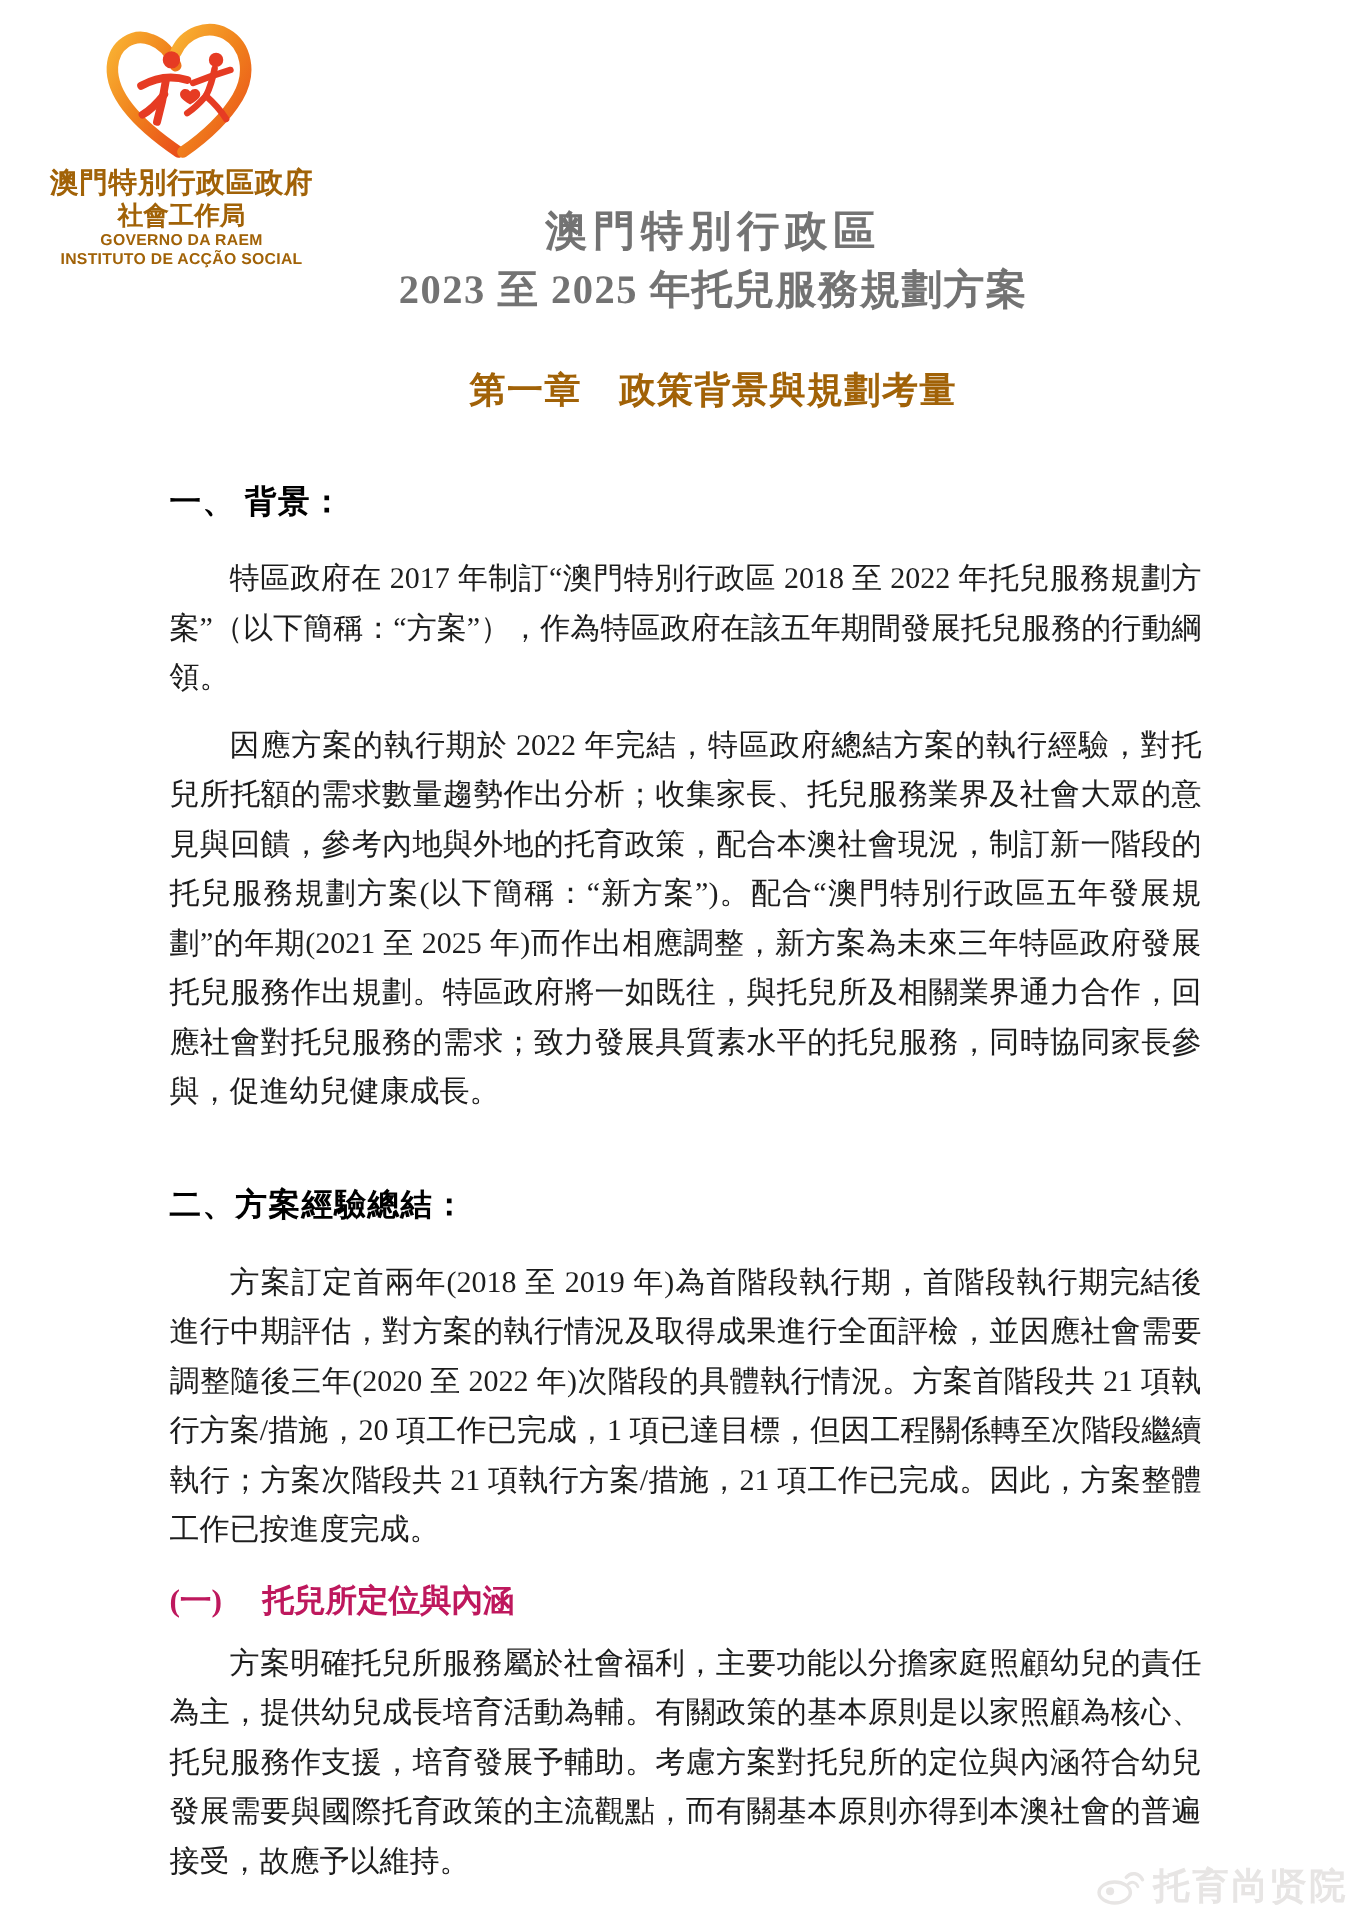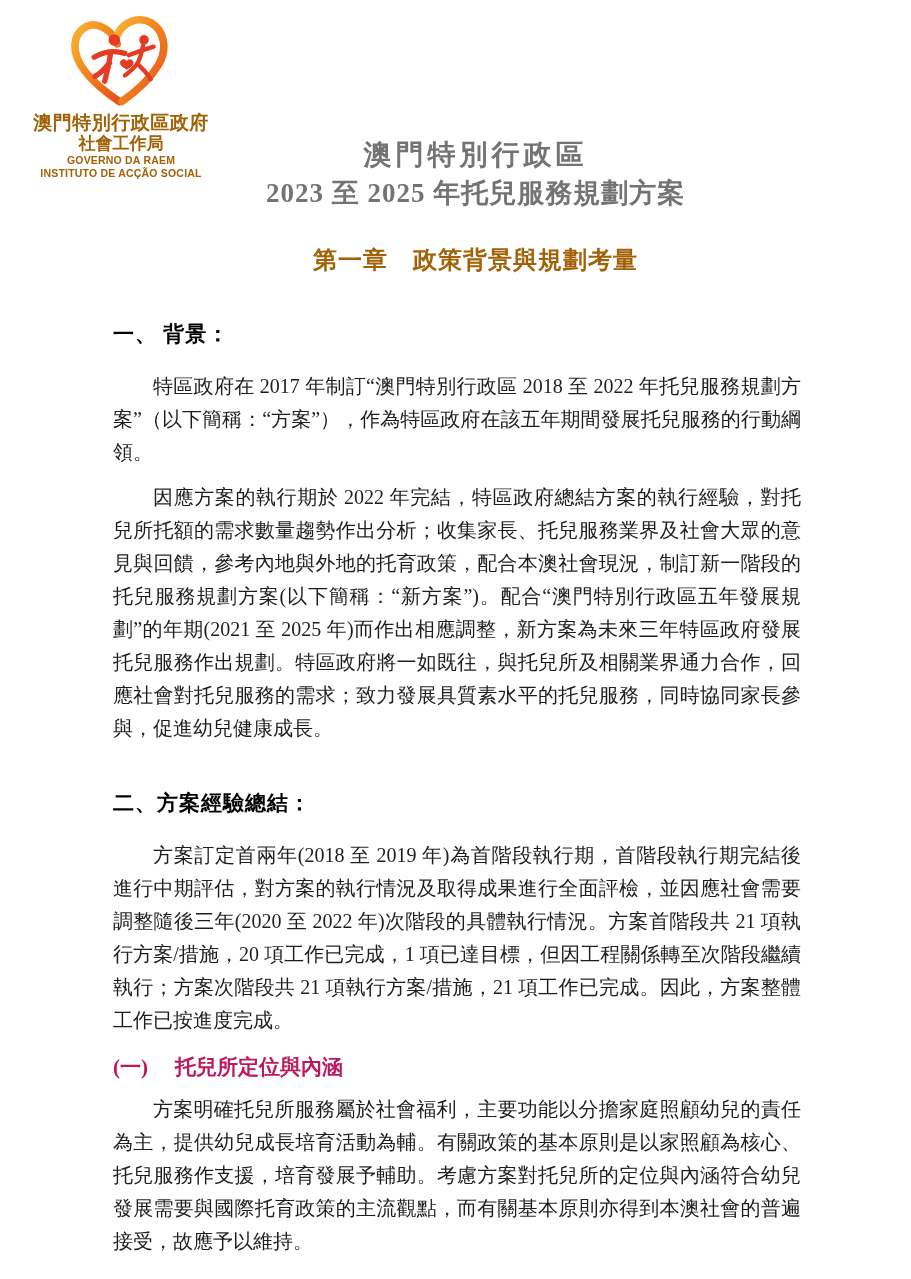--- a/index.html
+++ b/index.html
@@ -107,14 +107,25 @@
     <div class="sec-heading sec2">二、方案經驗總結：</div>
     <p>方案訂定首兩年(2018 至 2019 年)為首階段執行期，首階段執行期完結後進行中期評估，對方案的執行情況及取得成果進行全面評檢，並因應社會需要調整隨後三年(2020 至 2022 年)次階段的具體執行情況。方案首階段共 21 項執行方案/措施，20 項工作已完成，1 項已達目標，但因工程關係轉至次階段繼續執行；方案次階段共 21 項執行方案/措施，21 項工作已完成。因此，方案整體工作已按進度完成。</p>
 
     <div class="sub-heading">
       <span class="sub-num">(一)</span><span>托兒所定位與內涵</span>
     </div>
     <p>方案明確托兒所服務屬於社會福利，主要功能以分擔家庭照顧幼兒的責任為主，提供幼兒成長培育活動為輔。有關政策的基本原則是以家照顧為核心、托兒服務作支援，培育發展予輔助。考慮方案對托兒所的定位與內涵符合幼兒發展需要與國際托育政策的主流觀點，而有關基本原則亦得到本澳社會的普遍接受，故應予以維持。</p>
 
   </main>
 
+  <div class="watermark">
+    <svg width="34" height="28" viewBox="0 0 44 36" aria-hidden="true">
+      <g fill="none" stroke="#e7e5e4" stroke-width="3" stroke-linecap="round">
+        <ellipse cx="17" cy="24" rx="13.5" ry="9"></ellipse>
+        <circle cx="13" cy="23" r="3.5" fill="#e7e5e4" stroke="none"></circle>
+        <path d="M27 11 C31 6 38 7 41 13"></path>
+        <path d="M28.5 17 C31 14 35.5 15 37 19" stroke-width="2.5"></path>
+      </g>
+    </svg>
+    <span>托育尚贤院</span>
+  </div>
 
 </div>
 
 </body></html>

